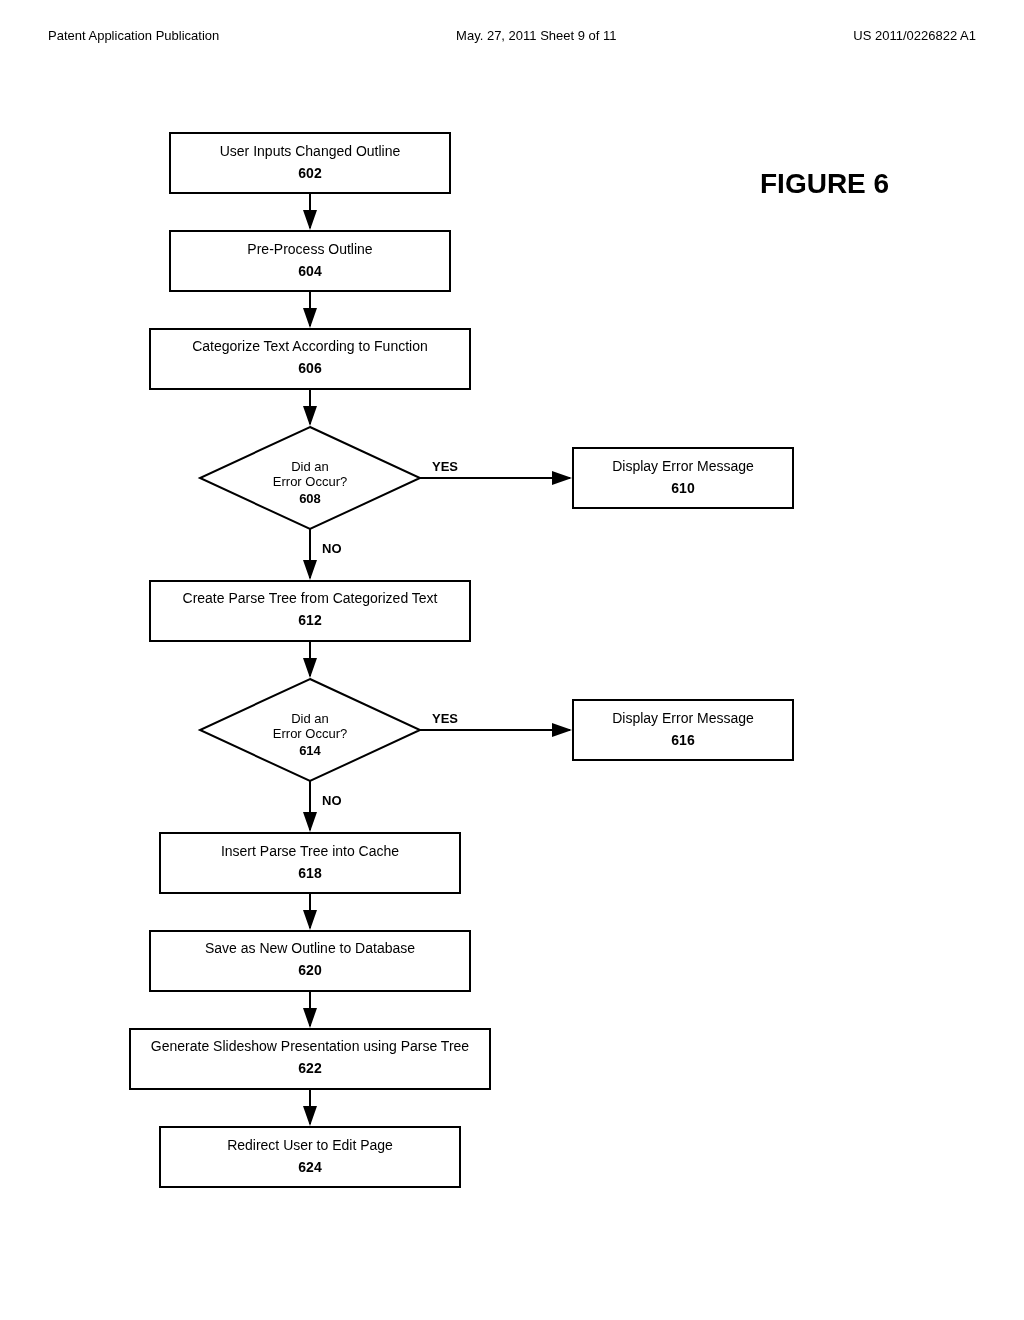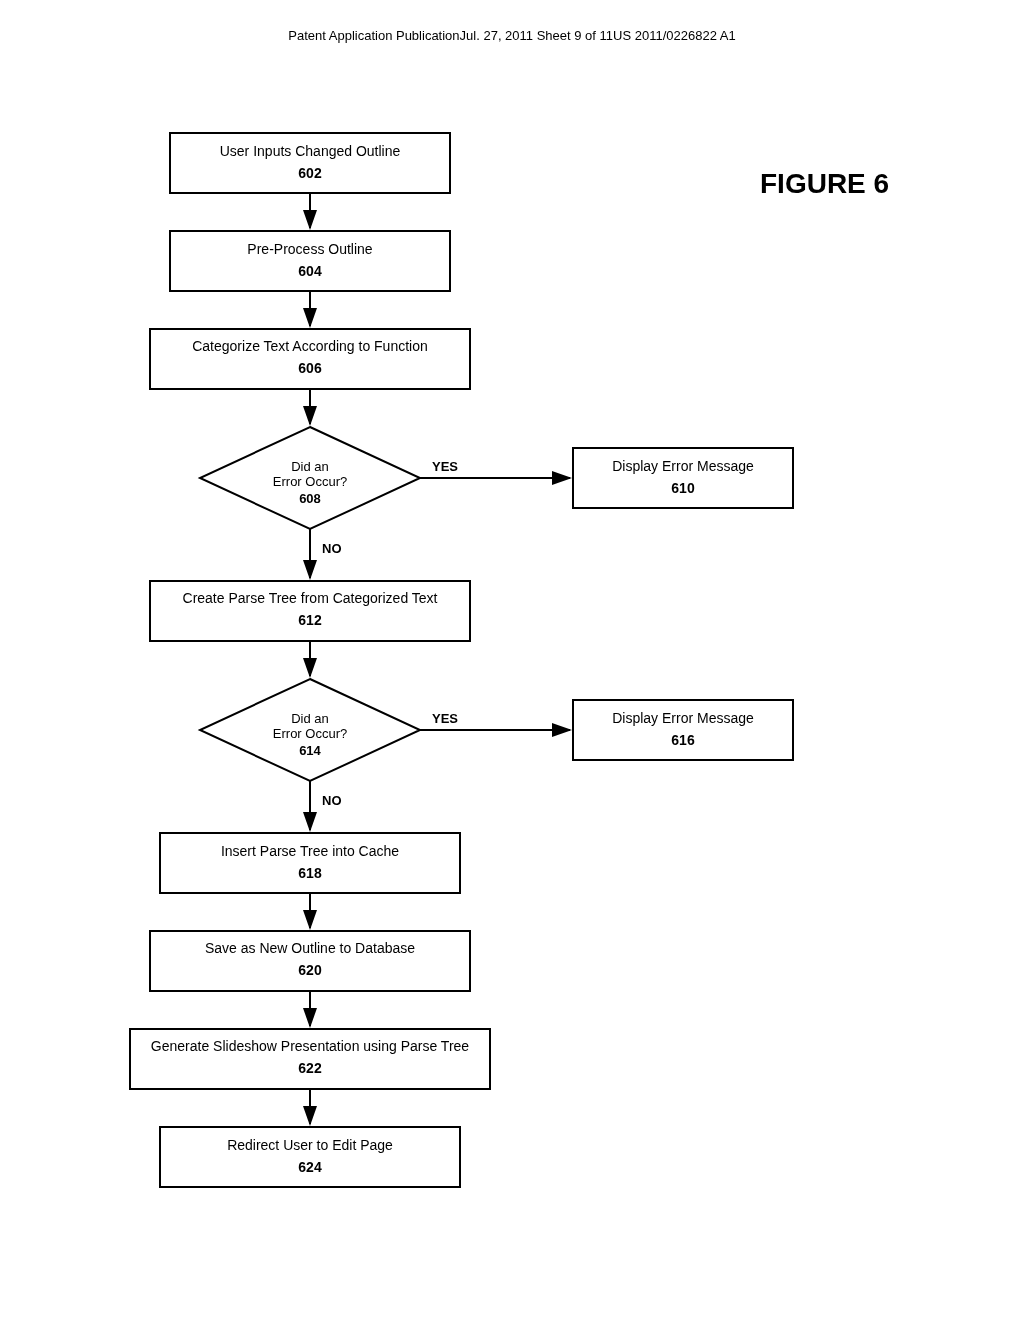--- a/index.html
+++ b/index.html
@@ -7,38 +7,38 @@
       background: #fff;
       font-family: Arial, sans-serif;
       width: 1024px;
       min-height: 1320px;
       position: relative;
       color: #000;
     }
 
     .page-header {
       display: flex;
-      justify-content: center;
+      justify-content: space-between;
       align-items: flex-start;
       padding: 28px 48px 0 48px;
       font-size: 13px;
     }
 
     
     .diagram-svg-wrapper {
       width: 100%;
       margin: 0 auto;
     }
   </style>
 </head>
 <body>
 
 <div class="page-header">
   <span>Patent Application Publication</span>
-  <span>Jul. 27, 2011   Sheet 9 of 11</span>
+  <span>May. 27, 2011   Sheet 9 of 11</span>
   <span>US 2011/0226822 A1</span>
 </div>
 
 <div class="diagram-svg-wrapper">
   <svg viewBox="0 0 1024 1220" width="1024" height="1220" xmlns="http://www.w3.org/2000/svg">
 
     <defs>
       <marker id="arrowhead" markerWidth="10" markerHeight="7" refX="9" refY="3.5" orient="auto">
         <polygon points="0 0, 10 3.5, 0 7" fill="#000"></polygon>
       </marker>

